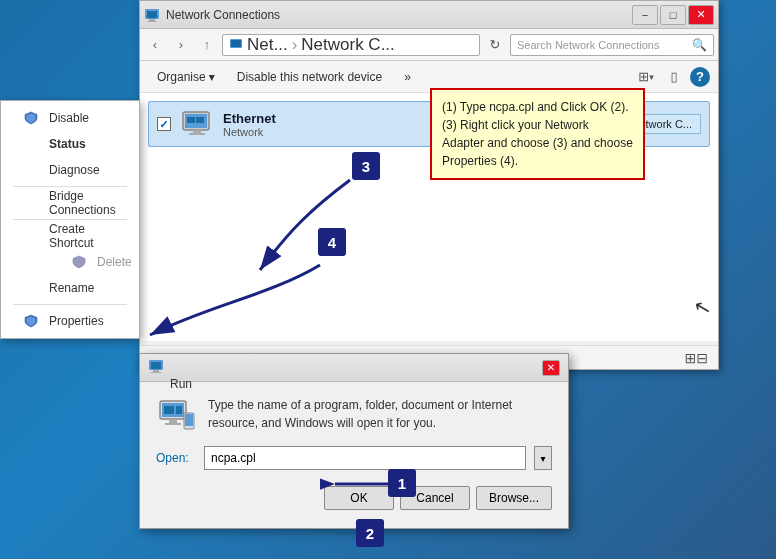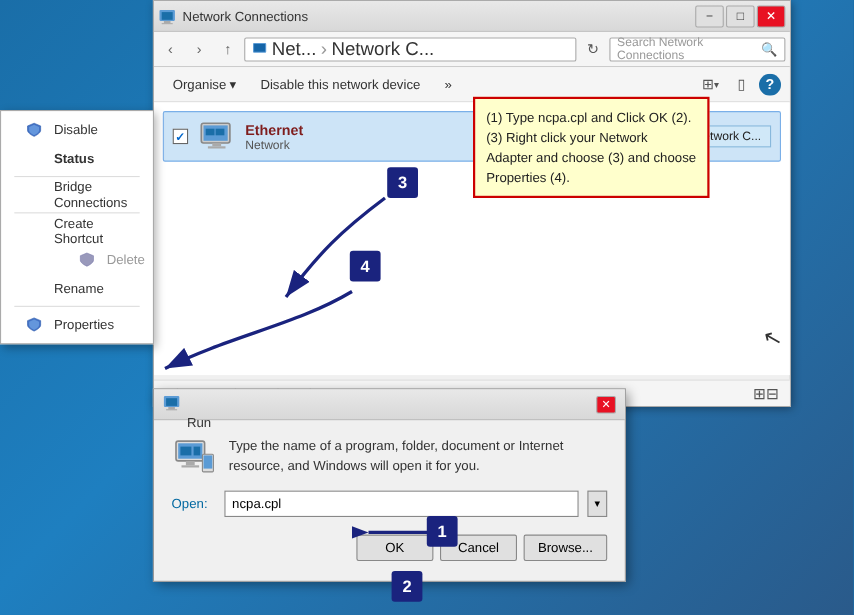--- a/index.html
+++ b/index.html
@@ -114,21 +114,21 @@
       width: 22px;
       height: 22px;
       font-size: 13px;
       color: #555;
       display: flex;
       align-items: center;
       justify-content: center;
       cursor: pointer;
     }
     .search-box {
-      width: 160px;
+      width: 204px;
       height: 22px;
       border: 1px solid #aaa;
       background: white;
       padding: 0 6px;
       font-size: 12px;
       display: flex;
       align-items: center;
       border-radius: 2px;
       color: #999;
       gap: 4px;
@@ -201,21 +201,21 @@
       border: 1px solid #7aafe8;
     }
     .file-item-icon {
       width: 32px;
       height: 32px;
       display: flex;
       align-items: center;
       justify-content: center;
     }
     .file-item-info { flex: 1; }
-    .file-item-name { font-size: 13px; color: #7f1d1d; font-weight: 600; }
+    .file-item-name { font-size: 13px; color: #0f172a; font-weight: 600; }
     .file-item-sub { font-size: 11px; color: #555; }
     .ethernet-text-box {
       background: #d0e8f8;
       border: 1px solid #88b8dc;
       padding: 3px 8px;
       font-size: 11px;
       color: #222;
       white-space: nowrap;
       overflow: hidden;
       text-overflow: ellipsis;
@@ -562,20 +562,23 @@
       <svg class="shield-icon-svg" viewBox="0 0 14 14">
         <path d="M7 1 L13 3.5 L13 7.5 C13 10.5 7 13 7 13 C7 13 1 10.5 1 7.5 L1 3.5 Z" fill="#4472c4" stroke="#2255aa" stroke-width="0.5"></path>
         <path d="M7 2.5 L11.5 4.5 L11.5 7.5 C11.5 10 7 12 7 12 C7 12 2.5 10 2.5 7.5 L2.5 4.5 Z" fill="#6496dc"></path>
       </svg>
     </div>
     <span>Disable</span>
   </div>
   <div class="menu-item bold">
     <span>Status</span>
   </div>
+  <div class="menu-item">
+    <span>Diagnose</span>
+  </div>
   <div class="menu-separator"></div>
   <div class="menu-item">
     <span>Bridge Connections</span>
   </div>
   <div class="menu-separator"></div>
   <div class="menu-item">
     <span>Create Shortcut</span>
   </div>
   <div class="menu-item disabled">
     <div class="menu-icon">

